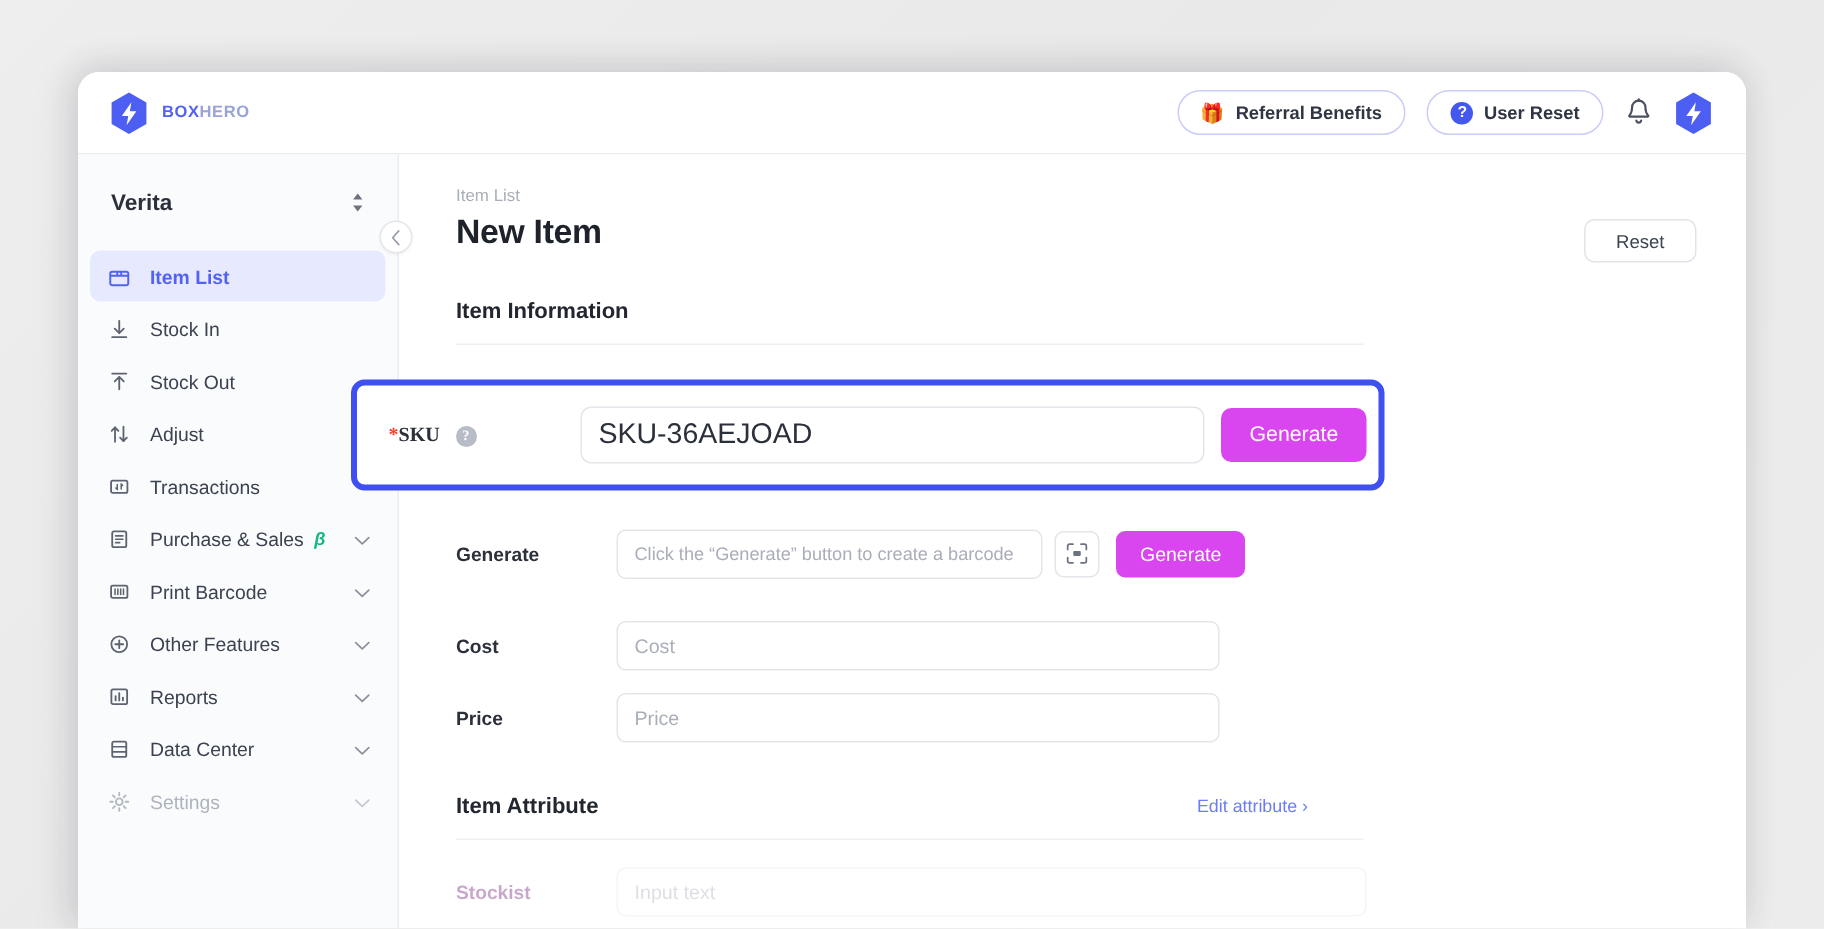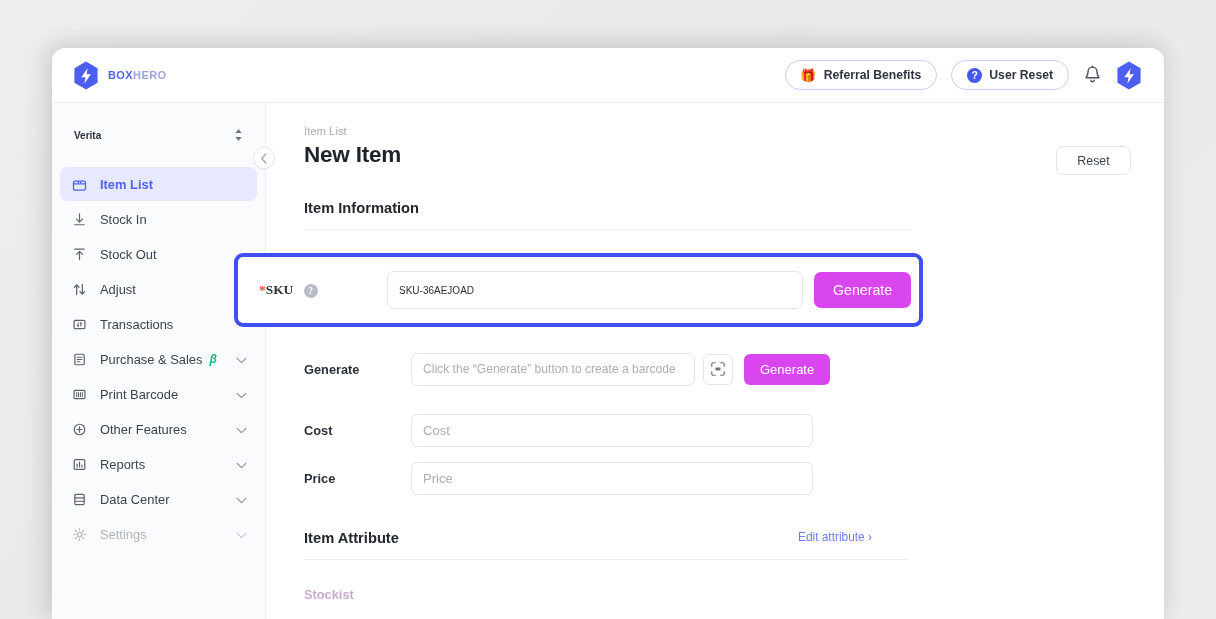--- a/index.html
+++ b/index.html
@@ -88,21 +88,21 @@
     border-right: 1px solid #ececf0;
   }
   #workspace {
     display: flex; align-items: center;
     height: 52px; margin: 6px 12px 0 12px;
     padding: 0 10px;
     cursor: pointer;
     border-radius: 7px;
   }
   #workspace .ws-name {
-    font-size: 10px; font-weight: 700; color: #2b303b;
+    font-size: 15px; font-weight: 700; color: #2b303b;
   }
   #workspace .ws-arrows { margin-left: auto; }
 
   .nav { margin-top: 6px; padding: 0 8px; }
   .nav-item {
     display: flex; align-items: center;
     height: 34px; margin-bottom: 1px;
     padding: 0 10px;
     border-radius: 7px;
     cursor: pointer;
@@ -261,21 +261,21 @@
     background: #fff;
     z-index: 10;
   }
   #highlight .hl-inner {
     display: flex; align-items: center;
     height: 100%;
     padding-left: 21px;
   }
   #highlight .form-label { width: 128px; flex: 0 0 128px; font-size: 13.4px; font-family: Liberation Serif, serif; }
   #highlight .input {
-    width: 416px; height: 38px; font-size: 10px; border-radius: 7px;
+    width: 416px; height: 38px; font-size: 19px; border-radius: 7px;
   }
 </style>
 </head>
 <body>
 
 <div id="page">
 
   <div id="window">
 
     <div id="topbar">
@@ -532,20 +532,21 @@
         </div>
 
         <div class="section-head" style="margin-top:28px;">
           <div class="section-title">Item Attribute</div>
           <div class="edit-attr">Edit attribute ›</div>
         </div>
         <div class="divider"></div>
 
         <div class="form-row faded" style="margin-top:10px;">
           <div class="form-label">Stockist</div>
+          <div class="input ph" style="width:500px;">Input text</div>
         </div>
 
       </div>
     </div>
 
   </div>
 
   <div id="highlight">
     <div class="hl-inner">
       <div class="form-label">

